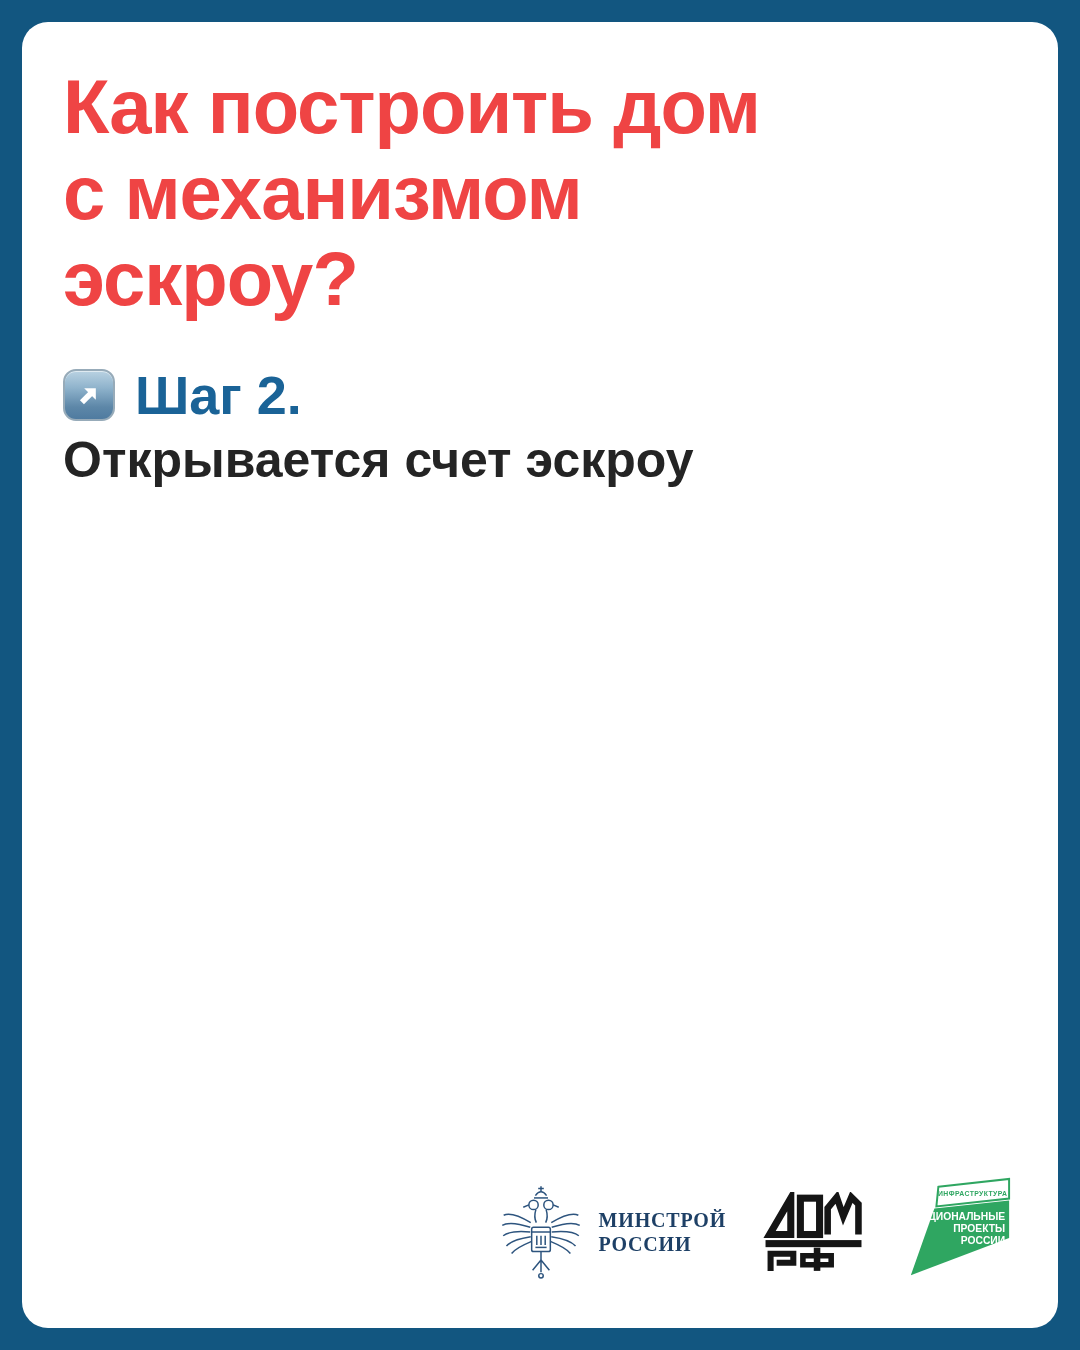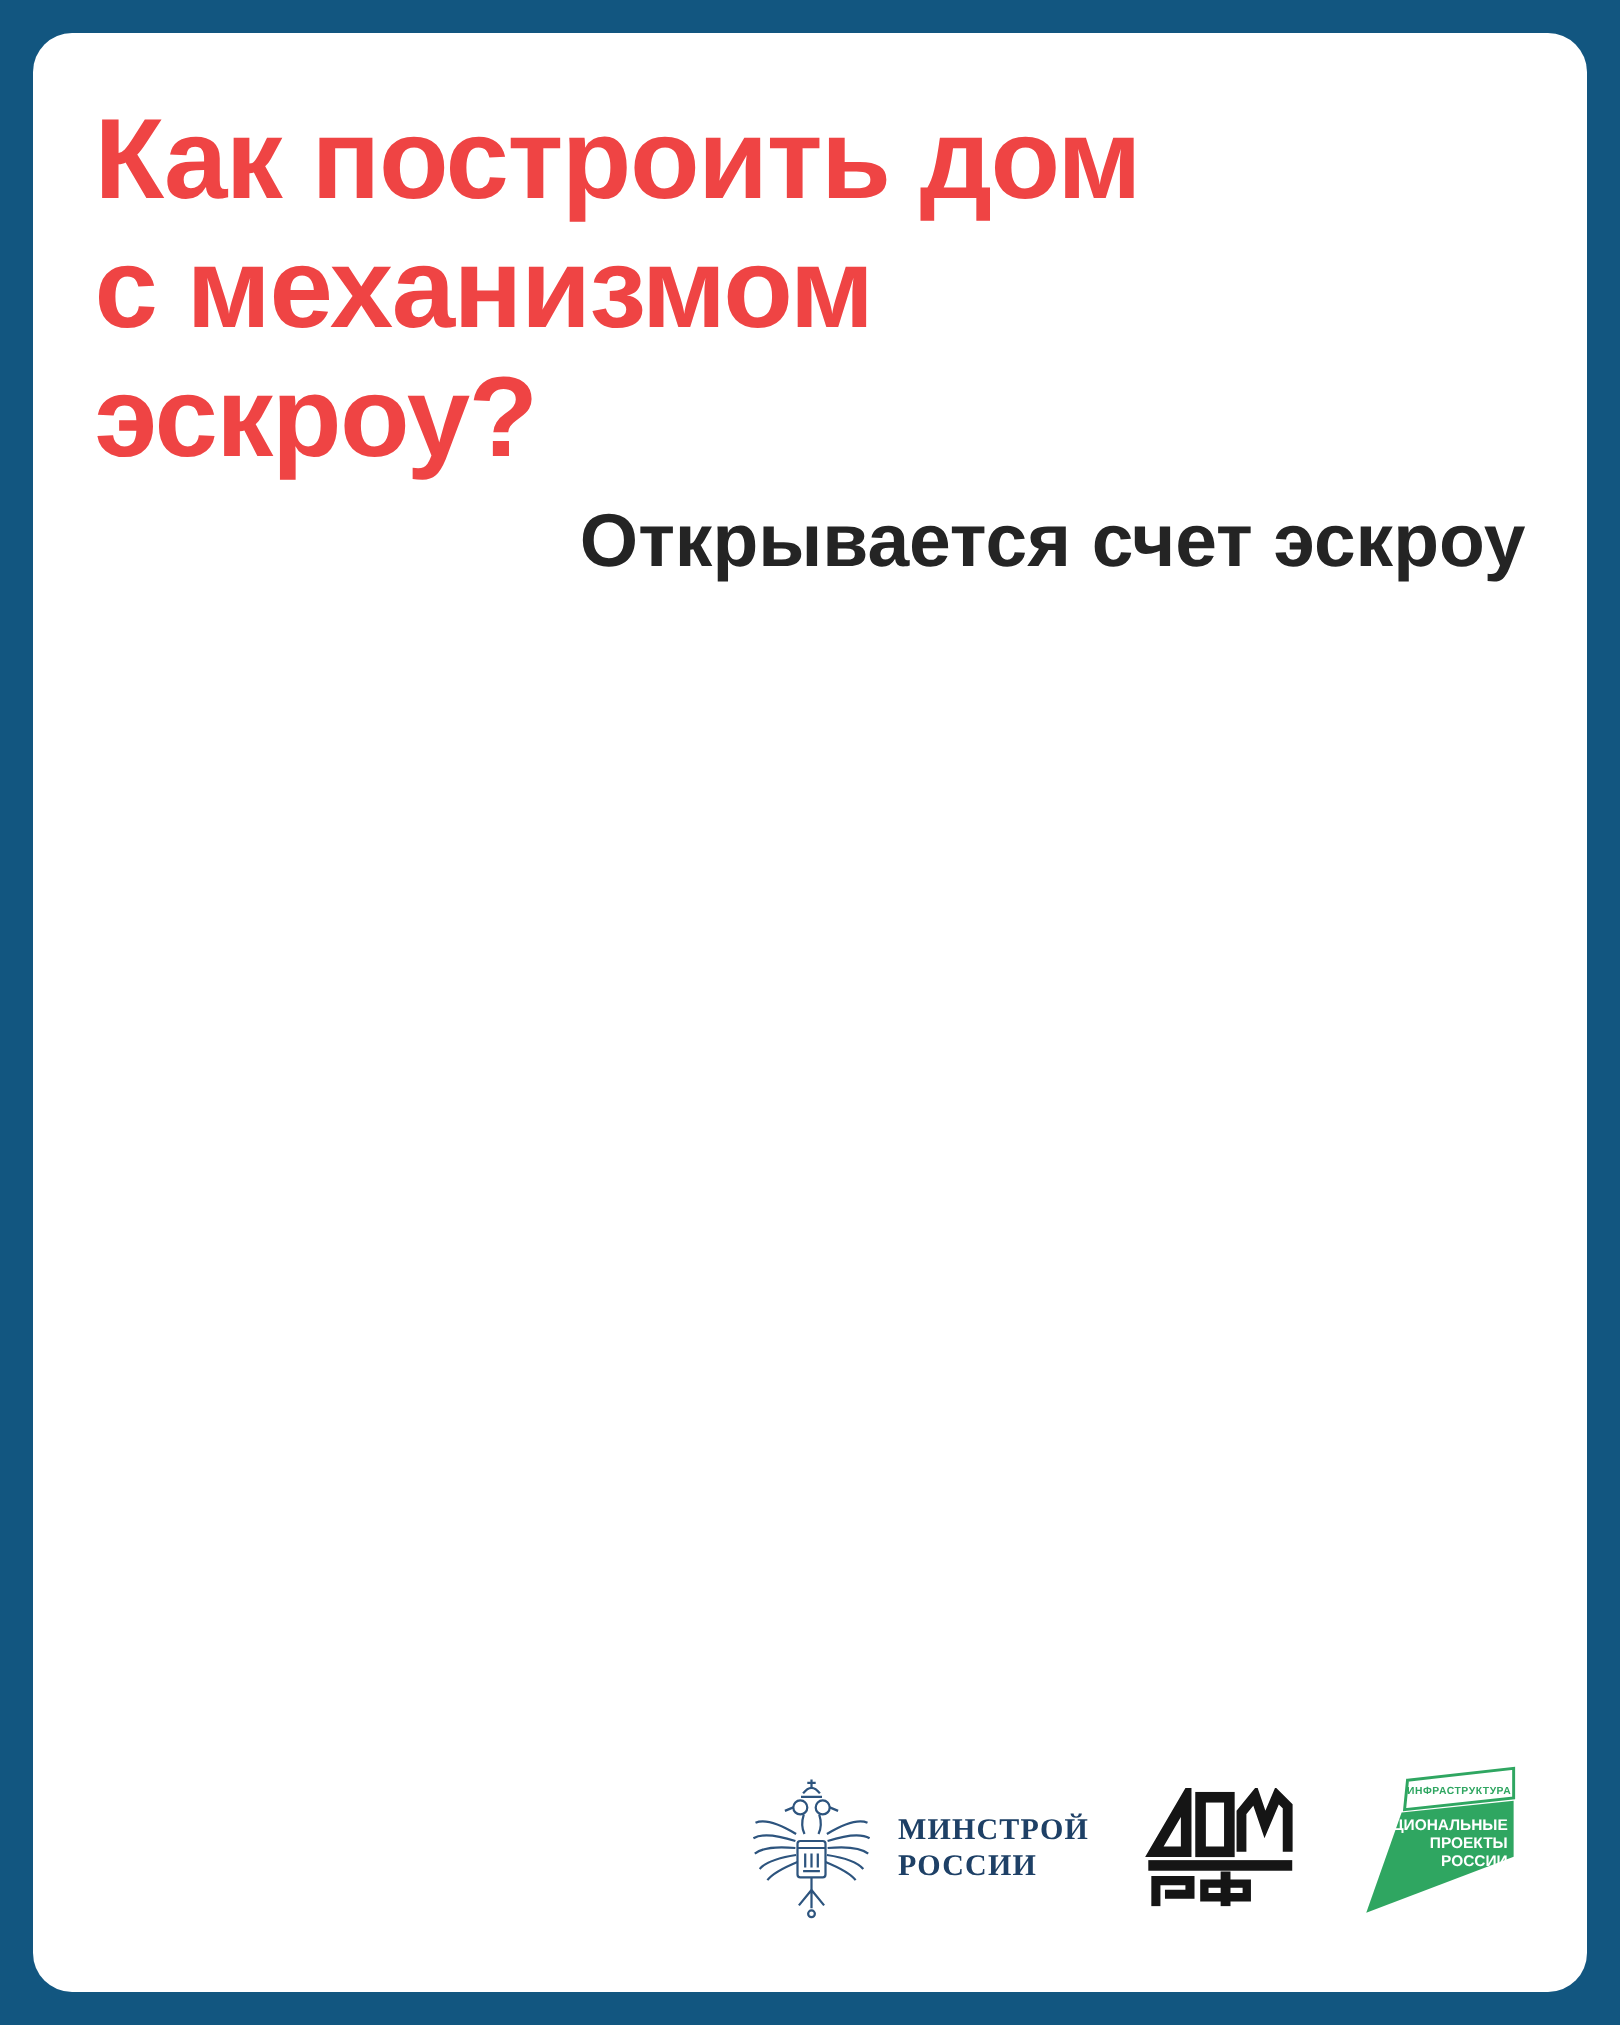--- a/index.html
+++ b/index.html
@@ -52,21 +52,20 @@
     font-weight: bold;
     color: #1a6397;
     line-height: 54px;
   }
   .step-title {
     margin-top: 8px;
     font-size: 50px;
     line-height: 60px;
     font-weight: bold;
     color: #242424;
-    text-align: right;
   }
   .para {
     font-size: 48px;
     line-height: 58px;
     color: #696969;
     white-space: pre-line;
     letter-spacing: 0;
   }
   .para-1 { margin-top: 46px; }
   .para-2 { margin-top: 52px; }
@@ -93,20 +92,29 @@
 </head>
 <body>
 
 <div class="frame">
   <div class="card">
 
     <h1 class="title">Как построить дом
 с механизмом
 эскроу?</h1>
 
+    <div class="step-row">
+      <span class="step-icon">
+        <svg width="34" height="34" viewBox="0 0 24 24">
+          <path d="M7 17.2 L13.6 10.6" stroke="#ffffff" stroke-width="4" stroke-linecap="butt"></path>
+          <path d="M8.6 7.2 H16.8 V15.4 Z" fill="#ffffff"></path>
+        </svg>
+      </span>
+      <span class="step-label">Шаг 2.</span>
+    </div>
 
     <h2 class="step-title">Открывается счет эскроу</h2>
 
 
     <div class="logos">
 
       <div class="minstroy">
         <svg width="84" height="98" viewBox="0 0 90 104" fill="none" stroke="#2d547e" stroke-width="1.6">
 
           <path d="M45 3 V9 M42 5.5 H48"></path>

